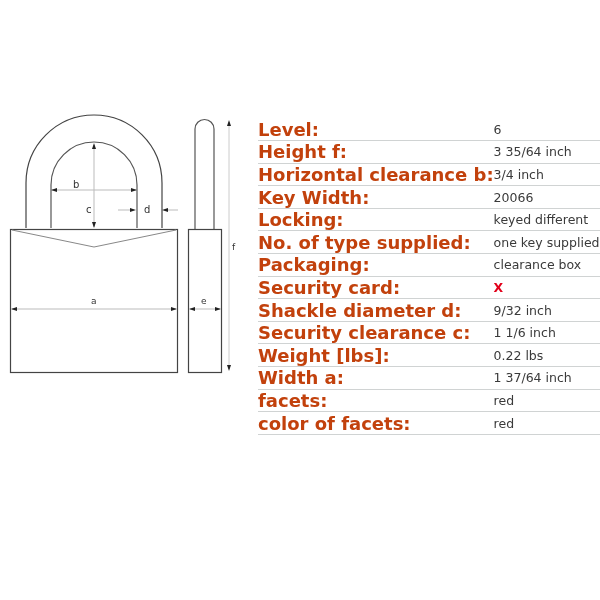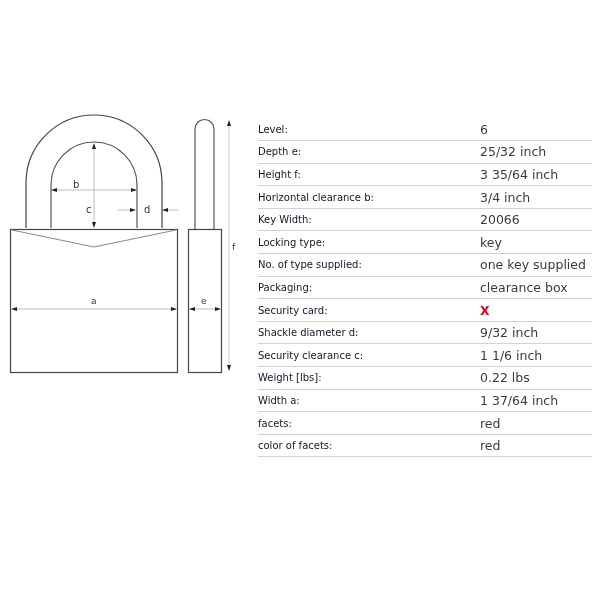--- a/index.html
+++ b/index.html
@@ -3,21 +3,21 @@
   <meta charset="utf-8">
   <style>
     html, body { margin: 0; padding: 0; background: #ffffff; }
     body { width: 600px; height: 600px; position: relative; overflow: hidden;
            font-family: "DejaVu Sans", "Liberation Sans", sans-serif; }
     .diagram { position: absolute; left: 0; top: 0; width: 250px; height: 600px; }
     .diagram svg { position: absolute; left: 0; top: 0; }
     .spec-table { position: absolute; left: 258px; top: 118px; width: 334px;
                   border-collapse: collapse; }
     .spec-row { height: 22.6px; border-bottom: 1.5px solid #d0d3d3; }
-    .spec-label { font-size: 10px; font-weight: normal; color: #0f172a;
+    .spec-label { font-size: 18px; font-weight: bold; color: #c2410c;
                   padding: 0; vertical-align: middle; white-space: nowrap; width: 222px; }
     .spec-value { font-size: 12.5px; color: #3a3a3a; padding: 0; vertical-align: middle;
                   white-space: nowrap; }
     .spec-value.x-mark { color: #e2001a; font-weight: bold; }
   </style>
 </head>
 <body>
 
 <div class="diagram">
   <svg width="250" height="600" viewBox="0 0 250 600">
@@ -67,38 +67,34 @@
   <span style="position:absolute;left:232px;top:242px;font-size:9px;color:#333;">f</span>
 </div>
 
 <table class="spec-table">
   <tbody>
     <tr class="spec-row">
       <td class="spec-label">Level:</td>
       <td class="spec-value">6</td>
     </tr>
     <tr class="spec-row">
-      <td class="spec-label">Depth e:</td>
-      <td class="spec-value">25/32 inch</td>
-    </tr>
-    <tr class="spec-row">
       <td class="spec-label">Height f:</td>
       <td class="spec-value">3 35/64 inch</td>
     </tr>
     <tr class="spec-row">
       <td class="spec-label">Horizontal clearance b:</td>
       <td class="spec-value">3/4 inch</td>
     </tr>
     <tr class="spec-row">
       <td class="spec-label">Key Width:</td>
       <td class="spec-value">20066</td>
     </tr>
     <tr class="spec-row">
-      <td class="spec-label">Locking type:</td>
-      <td class="spec-value">key</td>
+      <td class="spec-label">Locking:</td>
+      <td class="spec-value">keyed different</td>
     </tr>
     <tr class="spec-row">
       <td class="spec-label">No. of type supplied:</td>
       <td class="spec-value">one key supplied</td>
     </tr>
     <tr class="spec-row">
       <td class="spec-label">Packaging:</td>
       <td class="spec-value">clearance box</td>
     </tr>
     <tr class="spec-row">

